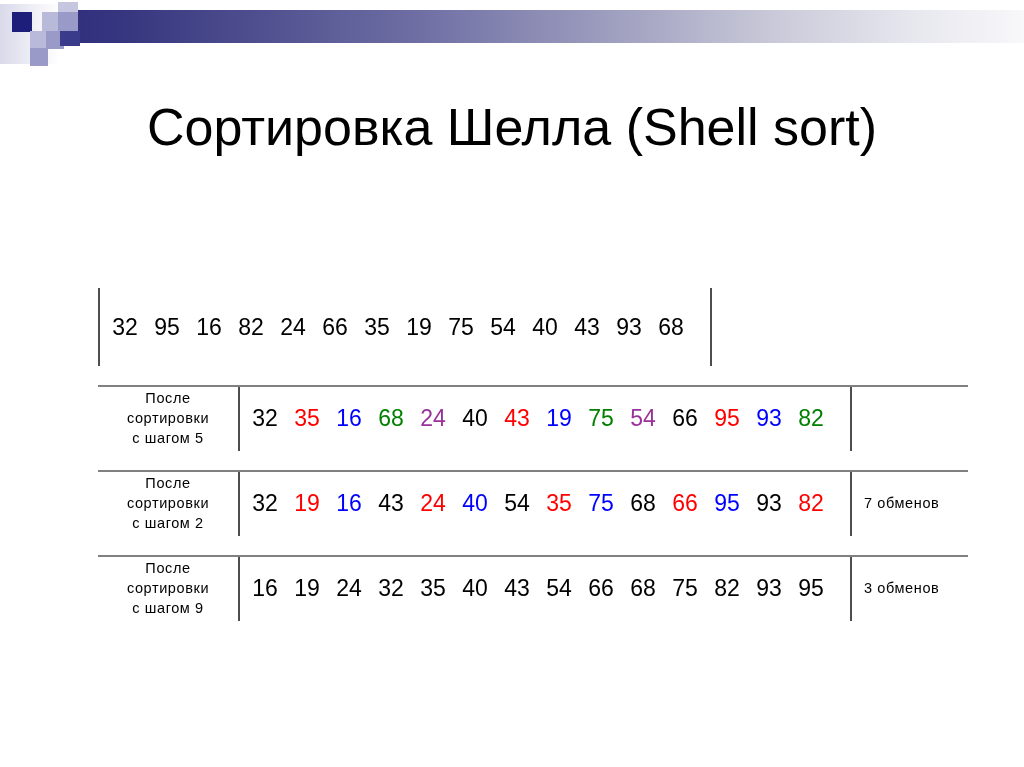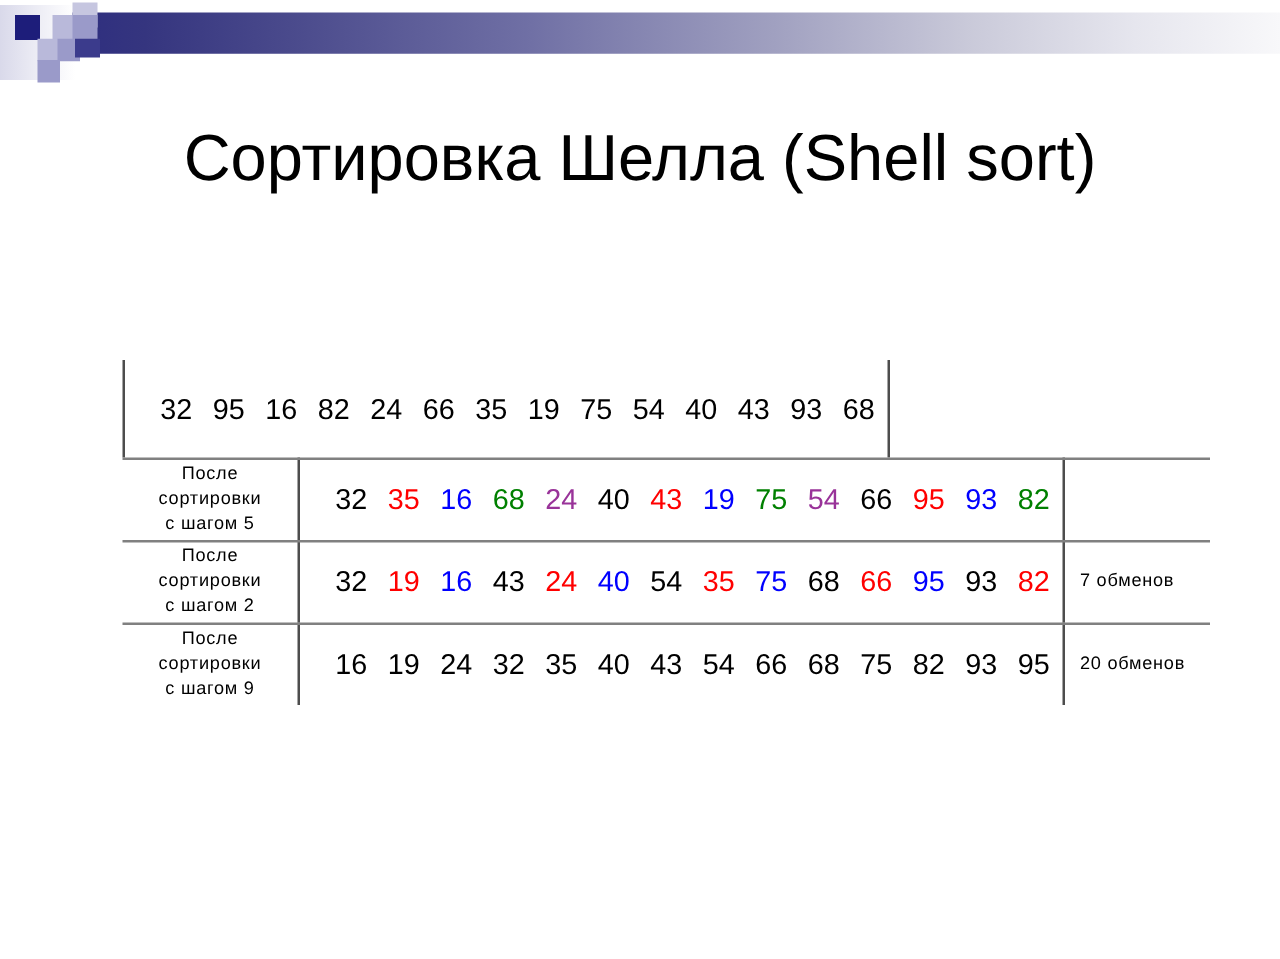--- a/index.html
+++ b/index.html
@@ -107,21 +107,21 @@
     flex: 0 0 0px;
     width: 0;
     border-left: 2px solid #4d4d4d;
     margin: 0 0 0 0;
   }
   .cell-values {
     flex: 0 0 610px;
     width: 610px;
     display: flex;
     align-items: center;
-    padding: 6px 0 6px 20px;
+    padding: 6px 0 6px 4px;
     box-sizing: border-box;
   }
   .num {
     width: 42px;
     text-align: center;
     font-size: 23px;
     line-height: 30px;
     font-weight: normal;
     color: #000000;
   }
@@ -133,21 +133,21 @@
     padding-left: 12px;
     font-size: 14.5px;
     line-height: 20px;
     letter-spacing: 0.6px;
     color: #000000;
     white-space: nowrap;
     box-sizing: border-box;
   }
 
   .row-orig   { height: 78px; }
-  .row-step   { height: 66px; }
+  .row-step   { height: 66px; margin-top: 19px; }
 </style>
 </head>
 <body>
 
 <div id="header-decor">
   <div class="grad-left"></div>
   <div class="grad-bar"></div>
 
   <div class="sq sq-pale2" style="left:58px;  top:2px;  width:20px; height:20px;"></div>
   <div class="sq sq-pale" style="left:42px;  top:12px; width:18px; height:20px;"></div>
@@ -254,15 +254,15 @@
         <span class="num" style="color: rgb(0, 0, 0);">43</span>
         <span class="num" style="color: rgb(0, 0, 0);">54</span>
         <span class="num" style="color: rgb(0, 0, 0);">66</span>
         <span class="num" style="color: rgb(0, 0, 0);">68</span>
         <span class="num" style="color: rgb(0, 0, 0);">75</span>
         <span class="num" style="color: rgb(0, 0, 0);">82</span>
         <span class="num" style="color: rgb(0, 0, 0);">93</span>
         <span class="num" style="color: rgb(0, 0, 0);">95</span>
       </div>
       <div class="vdiv" style="border-left-color: rgb(77, 77, 77);"></div>
-      <div class="cell-swaps">20 обменов</div>
+      <div class="cell-swaps">3 обменов</div>
     </div>
   </div>
 
 </body></html>

